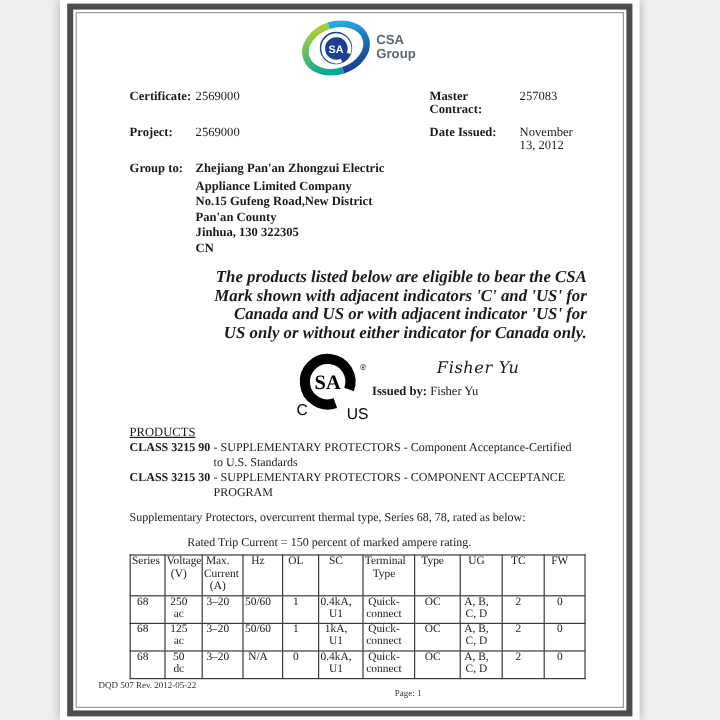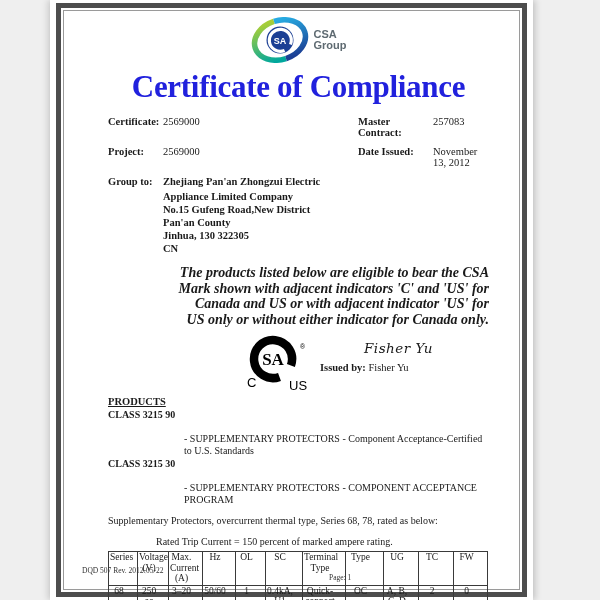--- a/index.html
+++ b/index.html
@@ -29,27 +29,27 @@
   .addr{font-weight:bold;line-height:13px;}
 
   .statement{margin-top:10px;text-align:right;font-style:italic;font-weight:bold;
     font-size:14px;line-height:15.5px;white-space:pre-line;}
 
   
   .mark-sec{position:relative;height:64px;margin-top:5px;}
   .csa-mark{position:absolute;left:132px;top:0;}
   .sig-script{position:absolute;left:256px;top:8px;font-family:"DejaVu Serif",serif;
     font-style:italic;font-size:13.5px;letter-spacing:.5px;}
-  .issued-by{position:absolute;left:212px;top:30px;font-size:10.5px;}
+  .issued-by{position:absolute;left:202px;top:30px;font-size:10.5px;}
 
   .products{font-size:10px;}
-  .prod-head{font-weight:bold;text-decoration:underline;font-size:10.5px;margin-bottom:2px;}
-  .class-row{display:flex;line-height:11.5px;margin-bottom:2px;justify-content:space-between;}
+  .prod-head{font-weight:normal;text-decoration:underline;font-size:10.5px;margin-bottom:2px;}
+  .class-row{display:flex;line-height:11.5px;margin-bottom:2px;}
   .class-code{width:70px;font-weight:bold;flex:none;}
-  .class-desc{width:305px;white-space:pre-line;margin-top:24px;}
+  .class-desc{width:305px;white-space:pre-line;}
   .desc-line{margin-top:10px;font-size:10px;}
   .note-line{margin-top:10px;font-size:10px;margin-bottom:4px;margin-left:48px;}
 
   table.ratings{border-collapse:collapse;table-layout:fixed;width:379px;font-size:9.5px;}
   table.ratings th,table.ratings td{border:1px solid #3a3a3a;text-align:center;vertical-align:top;
     font-weight:normal;padding:0 9px 1px 1px;line-height:10.5px;white-space:pre-line;}
   table.ratings th{height:29px;}
 
   .footer-ref{position:absolute;left:18px;bottom:14px;font-size:7.5px;color:#333;}
   .footer-page{position:absolute;left:265px;bottom:7px;font-size:7.5px;color:#333;}
@@ -82,21 +82,20 @@
               <circle cx="29" cy="23" r="13.5" fill="#1b3f94"></circle>
               <path d="M 33.6 33.5 A 11 11 0 1 1 39.5 27.5" fill="none" stroke="#ffffff" stroke-width="3.2"></path>
               <text x="29" y="27" text-anchor="middle" font-family="Liberation Sans, sans-serif" font-size="9" font-weight="bold" fill="#ffffff">SA</text>
             </svg>
             <div class="brand-text">
               <div>CSA</div>
               <div>Group</div>
             </div>
           </div>
 
-          <div class="doc-title">Certificate of Compliance</div>
 
           <div class="info">
             <div class="info-row">
               <span class="lbl">Certificate:</span>
               <span>2569000</span>
               <span class="lbl">Master Contract:</span>
               <span>257083</span>
             </div>
             <div class="info-row">
               <span class="lbl">Project:</span>

